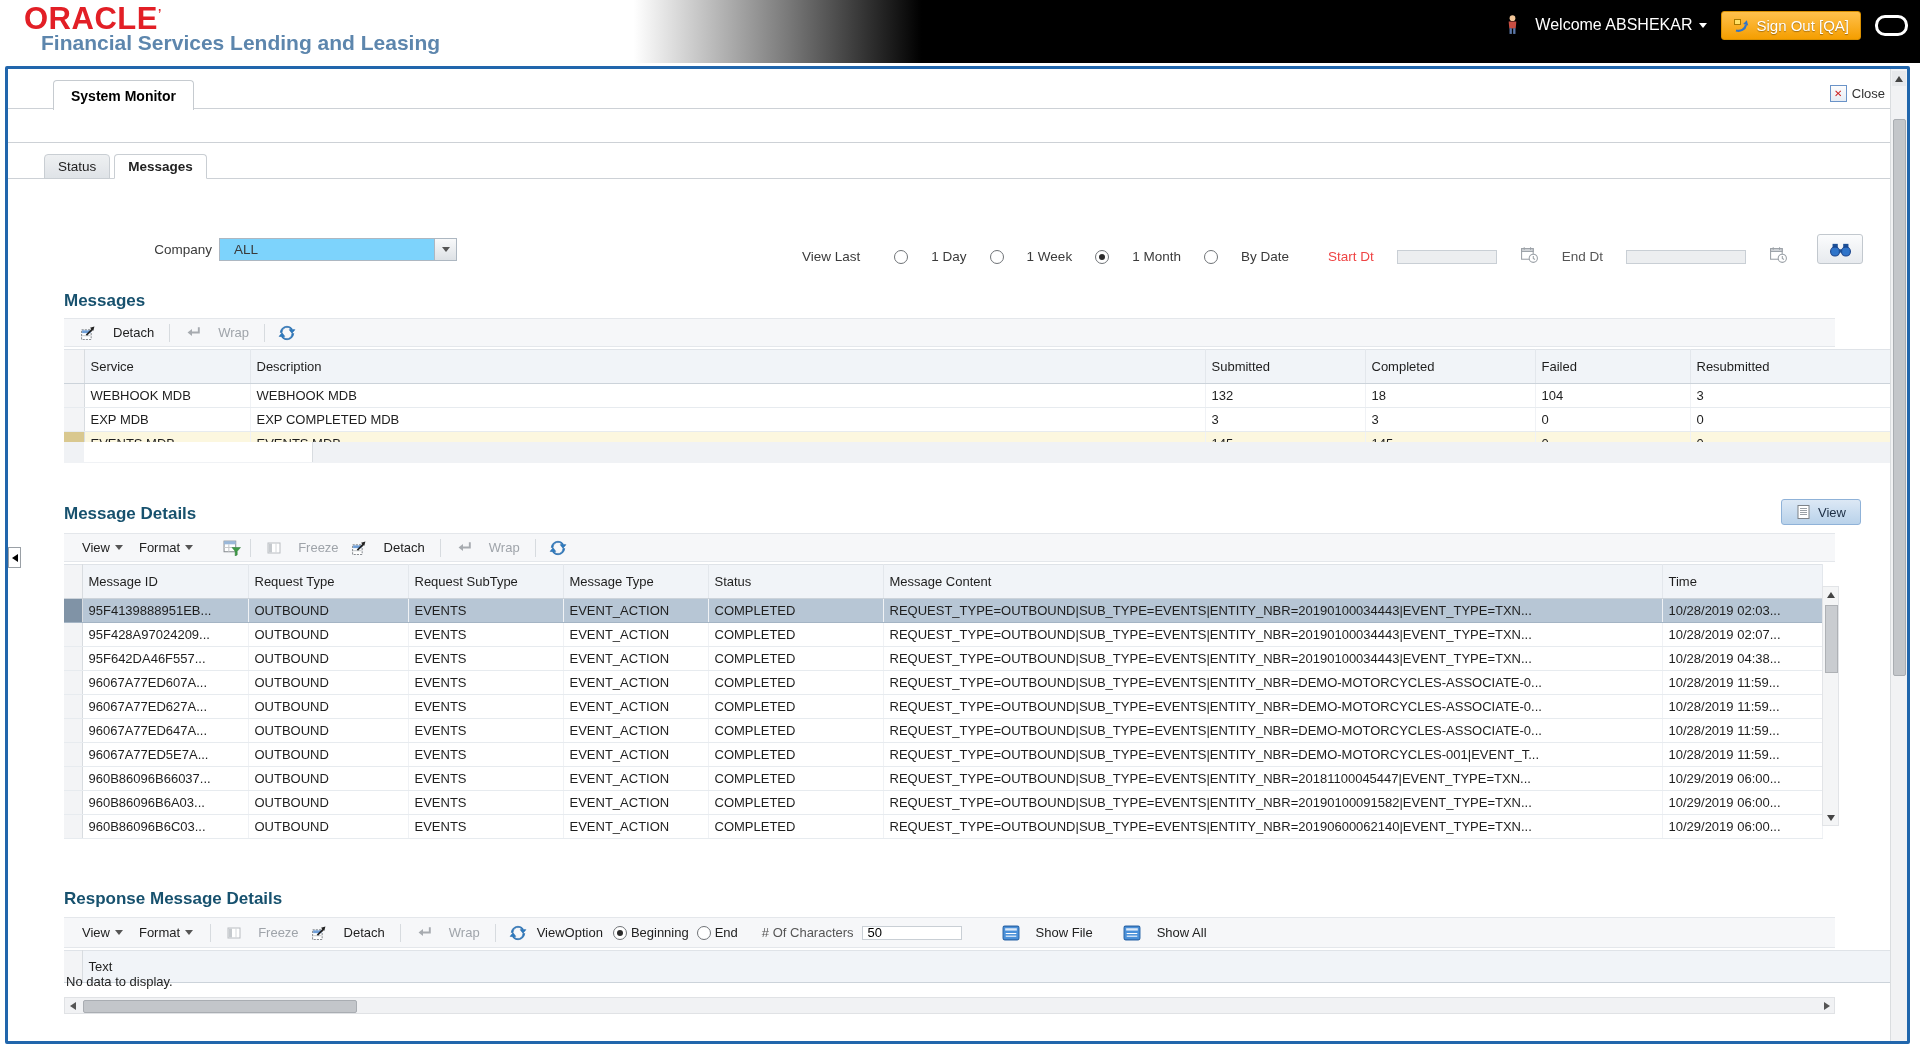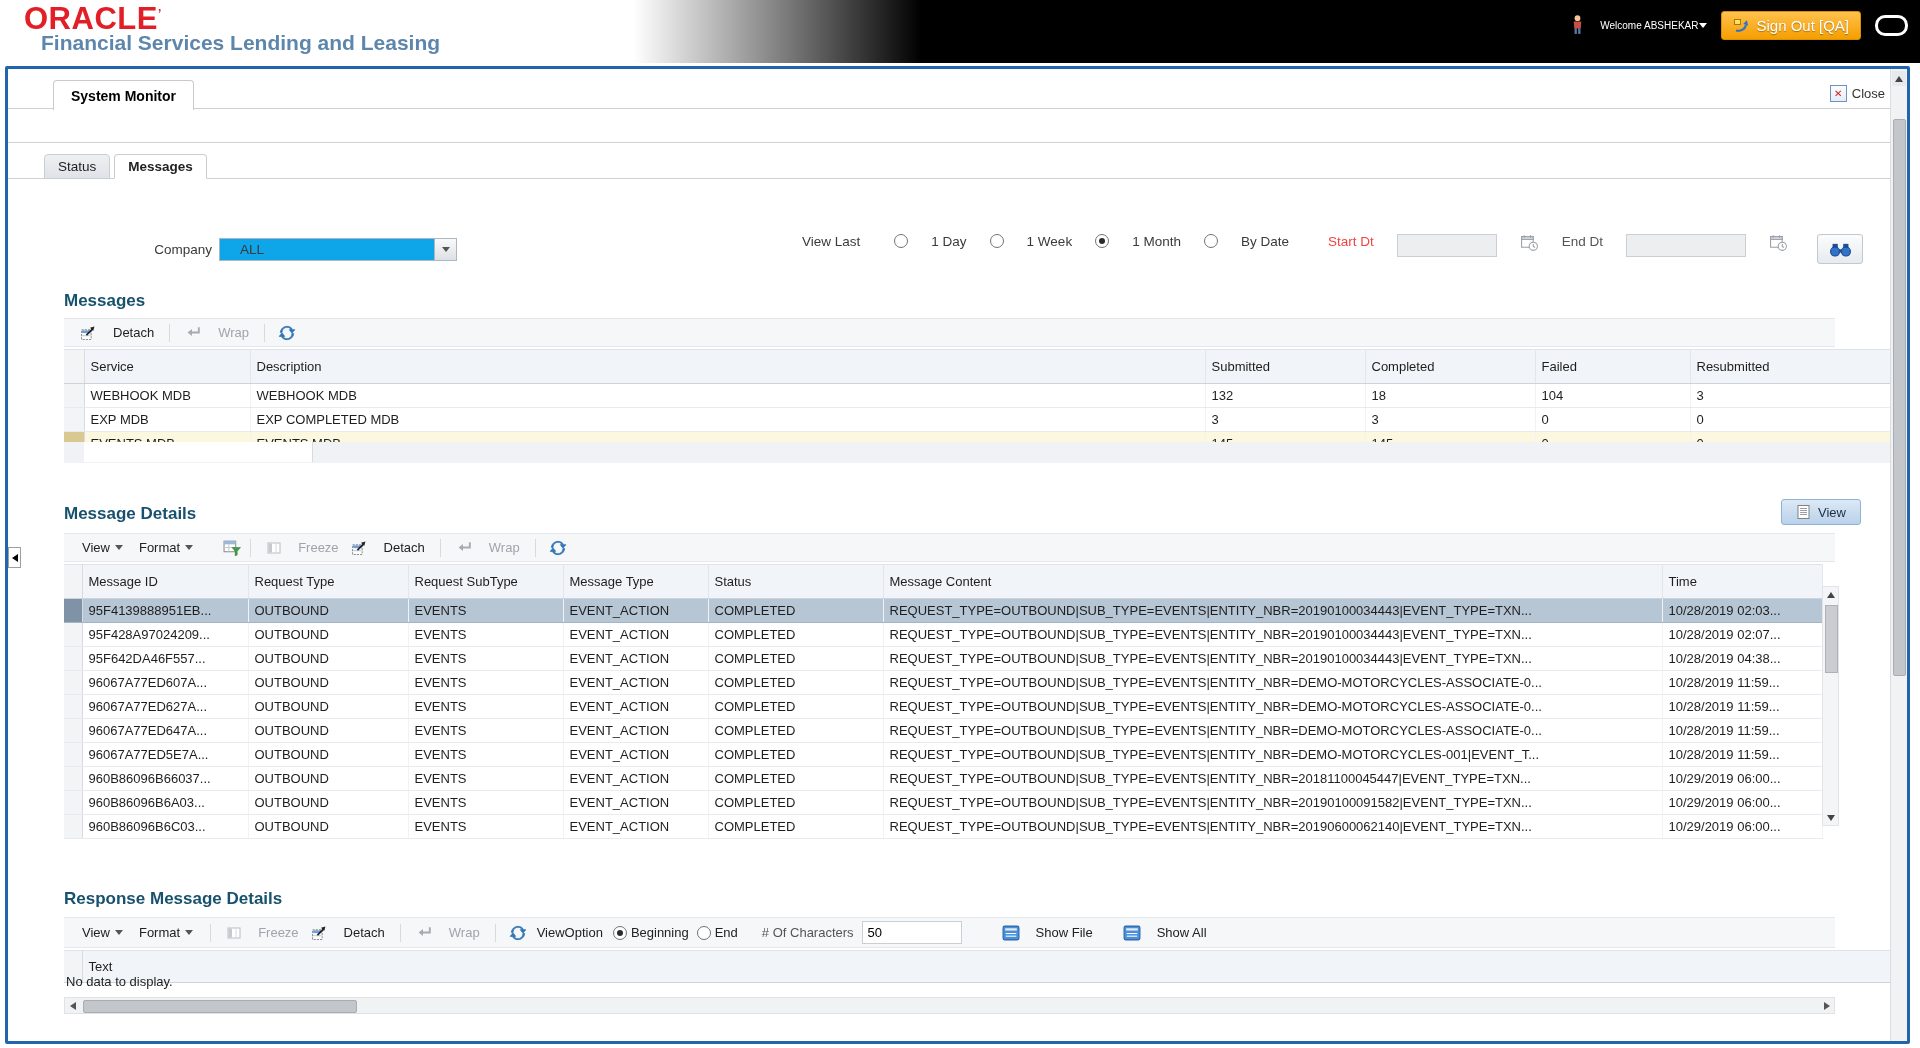--- a/index.html
+++ b/index.html
@@ -4,21 +4,21 @@
 <style>
   html,body{margin:0;padding:0;background:#fff;width:1920px;height:1048px;overflow:hidden;
             font-family:"Liberation Sans","DejaVu Sans",sans-serif;}
   
   .topbar{position:absolute;left:0;top:0;width:1920px;height:63px;
           background:linear-gradient(90deg,#ffffff 0%,#ffffff 33%,#7a7a7a 41%,#000 48%,#000 100%);}
   .logo{position:absolute;left:24px;top:1px;color:#e21f26;font-size:31px;font-weight:bold;letter-spacing:.5px;}
   .logo sup{font-size:12px;}
   .subtitle{position:absolute;left:41px;top:31px;color:#5d86ad;font-size:21px;font-weight:bold;}
   .hdr-right{position:absolute;right:12px;top:5px;height:40px;display:flex;align-items:center;gap:14px;}
-  .welcome{color:#fff;font-size:10px;display:flex;align-items:center;gap:1px;cursor:default;}
+  .welcome{color:#fff;font-size:16px;display:flex;align-items:center;gap:7px;cursor:default;}
   .caret{width:0;height:0;border-left:4px solid transparent;border-right:4px solid transparent;border-top:5px solid #fff;}
   .caret.dark{border-top-color:#555;}
   .signout{display:flex;align-items:center;gap:7px;background:linear-gradient(#ffc14d,#f59e00);
            border:1px solid #d98f00;border-radius:3px;color:#fff;font-size:15px;padding:5px 11px;
            text-shadow:0 1px 1px rgba(0,0,0,.35);cursor:pointer;}
   .oval{width:27px;height:15px;border:3px solid #fff;border-radius:10px;}
   
   .win{position:absolute;left:5px;top:66px;width:1905px;height:978px;border:3px solid #2166ac;
        background:#fff;box-sizing:border-box;border-radius:2px;}
   .close{position:absolute;right:22px;top:16px;display:flex;align-items:center;gap:5px;font-size:13px;color:#333;cursor:pointer;}
@@ -31,29 +31,29 @@
   .l1{top:39px}.l2{top:73px}.l3{top:109px}
   .tabs{position:absolute;left:52px;top:49px;display:flex;gap:4px;z-index:2;}
   .tabs2{left:36px;top:85px;}
   .tab{height:25px;box-sizing:border-box;padding:0 13px;display:flex;align-items:center;font-size:13.5px;color:#222;
        background:linear-gradient(#eef0f2,#dfe3e7);border:1px solid #c9ced3;border-radius:4px 4px 0 0;cursor:pointer;}
   .tab.active{background:#fff;font-weight:bold;border-bottom-color:#fff;}
   
   .frow{position:absolute;left:0;right:44px;top:166px;height:28px;display:flex;align-items:center;font-size:13.5px;color:#3a3a3a;}
   .lbl{white-space:nowrap;}
   .company-lbl{margin-left:132px;width:72px;text-align:right;margin-right:7px;}
-  .sel{width:238px;height:23px;box-sizing:border-box;border:1px solid #adb7c1;background:#0ea5e9;display:flex;
-       align-items:center;justify-content:space-between;padding-left:20px;font-size:13.5px;}
+  .sel{width:238px;height:23px;box-sizing:border-box;border:1px solid #adb7c1;background:#7dd3fc;display:flex;
+       align-items:center;justify-content:space-between;padding-left:14px;font-size:13.5px;}
   .sel-btn{width:21px;height:21px;background:linear-gradient(#f8f9fa,#dde1e5);border-left:1px solid #adb7c1;
            display:flex;align-items:center;justify-content:center;cursor:pointer;}
-  .frt{margin-left:auto;display:flex;align-items:flex-start;gap:23px;}
+  .frt{margin-left:auto;display:flex;align-items:flex-end;gap:23px;}
   .radio{width:14px;height:14px;border:1px solid #6f7377;border-radius:50%;background:#fff;position:relative;
          display:inline-block;box-sizing:border-box;cursor:pointer;flex:none;}
   .radio.on::after{content:"";position:absolute;left:3px;top:3px;width:6px;height:6px;border-radius:50%;background:#2b2b2b;}
-  .inp{height:23px;border:1px solid #c9cfd5;background:#eceef0;box-sizing:border-box;font-size:13px;padding:0 5px;
+  .inp{height:14px;border:1px solid #c9cfd5;background:#eceef0;box-sizing:border-box;font-size:13px;padding:0 5px;
        font-family:inherit;}
   .inp.white{background:#fff;}
   .ibtn{width:44px;height:28px;border:1px solid #c2c8ce;border-radius:3px;background:linear-gradient(#fbfcfd,#e7eaee);
         display:flex;align-items:center;justify-content:center;cursor:pointer;}
   
   .h1{position:absolute;left:56px;font-size:17px;font-weight:bold;color:#17516e;}
   .tbar{position:absolute;left:56px;right:72px;height:29px;background:#f6f7f9;border-top:1px solid #e4e7eb;
         border-bottom:1px solid #e4e7eb;display:flex;align-items:center;padding-left:10px;box-sizing:border-box;
         font-size:13px;color:#222;}
   .tbtn{display:flex;align-items:center;gap:16px;padding:0 6px;cursor:pointer;white-space:nowrap;}

